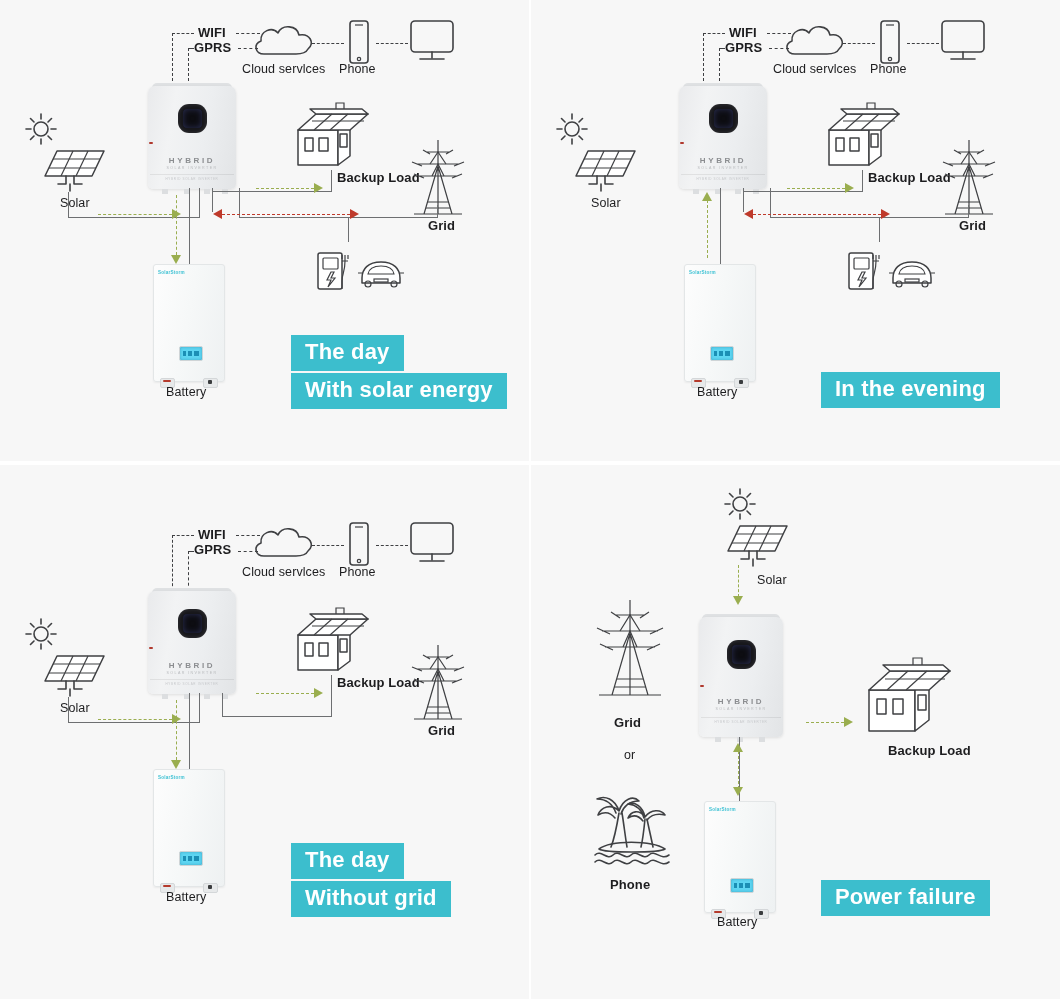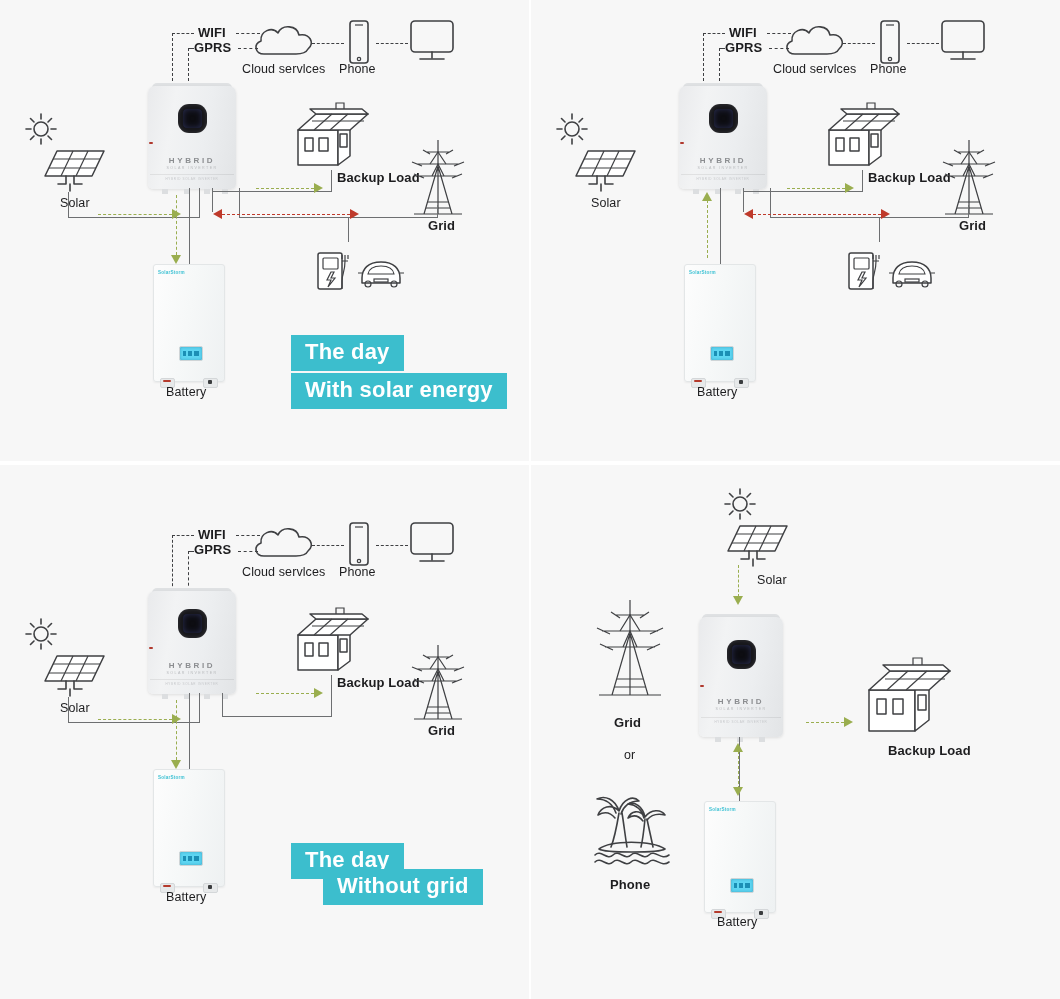--- a/index.html
+++ b/index.html
@@ -455,20 +455,21 @@
 
     <div class="battery" style="left:153px;top:264px;width:72px;height:118px;">
       <div class="bat-body"></div>
       <div class="bat-logo">SolarStorm</div>
       <div class="bat-lcd" style="left:26px;top:82px;width:22px;height:13px;"></div>
       <div class="bat-caster red" style="left:7px;"></div>
       <div class="bat-caster dark" style="right:7px;"></div>
     </div>
     <span class="lbl" style="left:166px;top:385px;">Battery</span>
 
+    <div class="badge" style="left:290px;top:372px;">In the evening</div>
   </div>
 
   <div class="hdiv"></div>
 
   <div class="panel">
 
     <div class="dash v" style="left:172px;top:70px;height:56px;"></div>
     <div class="dash h" style="left:172px;top:70px;width:22px;"></div>
     <div class="dash h" style="left:236px;top:70px;width:24px;"></div>
     <div class="dash v" style="left:188px;top:86px;height:40px;"></div>
@@ -606,21 +607,21 @@
     <div class="battery" style="left:153px;top:304px;width:72px;height:118px;">
       <div class="bat-body"></div>
       <div class="bat-logo">SolarStorm</div>
       <div class="bat-lcd" style="left:26px;top:82px;width:22px;height:13px;"></div>
       <div class="bat-caster red" style="left:7px;"></div>
       <div class="bat-caster dark" style="right:7px;"></div>
     </div>
     <span class="lbl" style="left:166px;top:425px;">Battery</span>
 
     <div class="badge" style="left:291px;top:378px;">The day</div>
-    <div class="badge" style="left:291px;top:404px;margin-left:32px;">Without grid</div>
+    <div class="badge" style="left:291px;top:416px;">Without grid</div>
   </div>
 
   <div class="vdiv"></div>
 
   <div class="panel">
 
     <div class="node" style="left:190px;top:22px;">
       <svg width="38" height="36" viewBox="0 0 38 36">
         <circle class="ln" cx="19" cy="17" r="7"></circle>
         <g class="ln">
@@ -726,15 +727,16 @@
 
     <div class="battery" style="left:173px;top:336px;width:72px;height:112px;">
       <div class="bat-body"></div>
       <div class="bat-logo">SolarStorm</div>
       <div class="bat-lcd" style="left:26px;top:77px;width:22px;height:13px;"></div>
       <div class="bat-caster red" style="left:7px;"></div>
       <div class="bat-caster dark" style="right:7px;"></div>
     </div>
     <span class="lbl" style="left:186px;top:450px;">Battery</span>
 
+    <div class="badge" style="left:290px;top:415px;">Power failure</div>
   </div>
 
 </div>
 
 </body></html>

